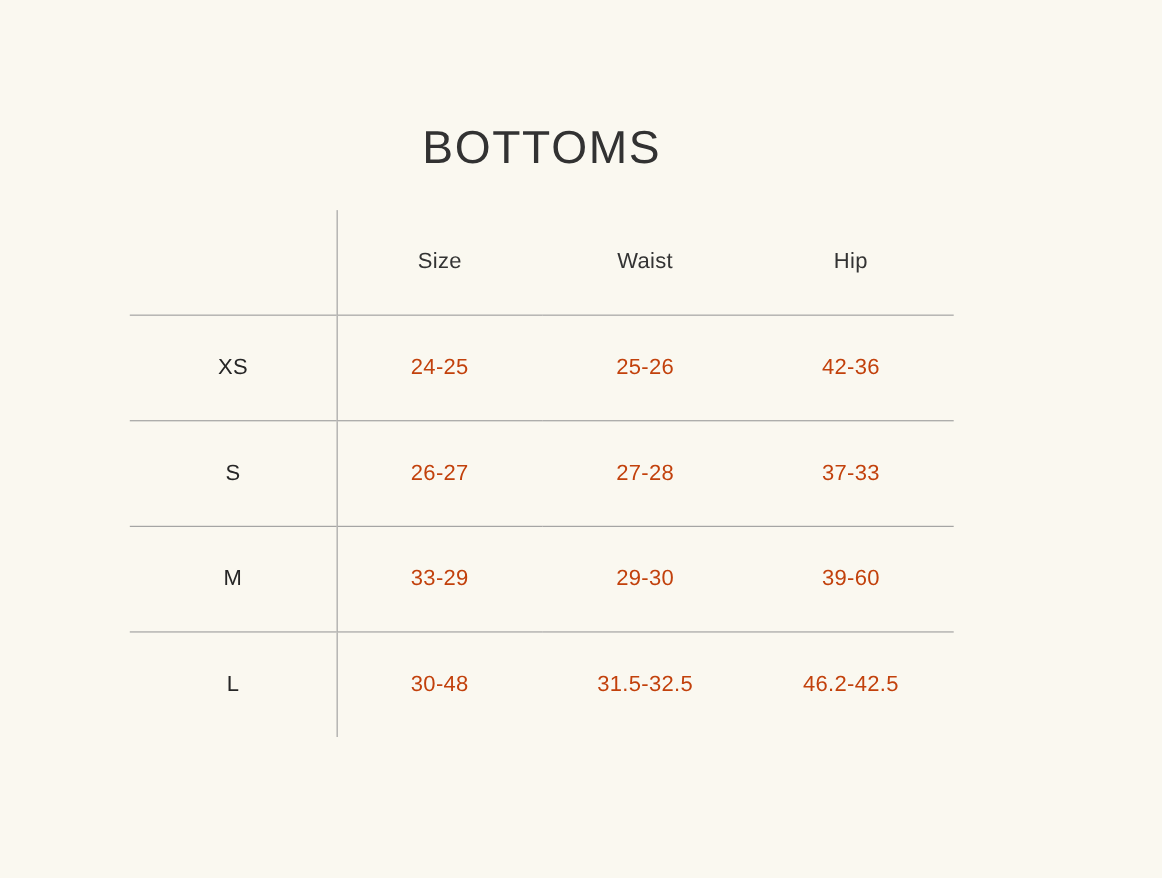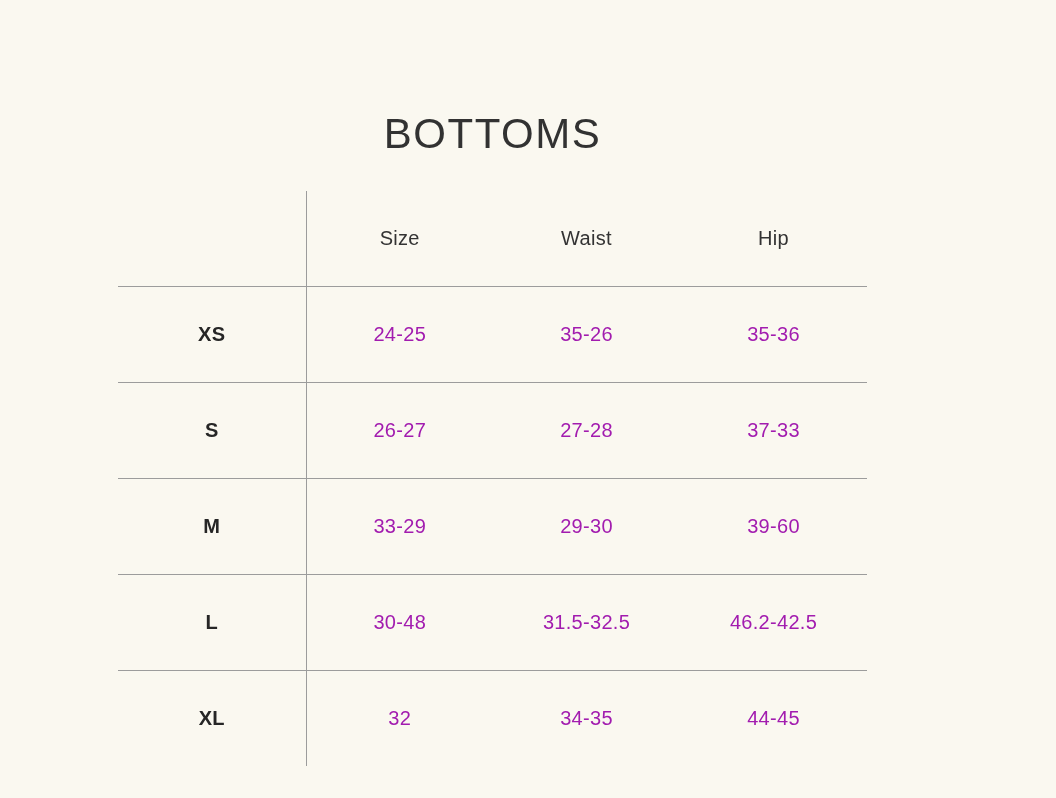--- a/index.html
+++ b/index.html
@@ -56,26 +56,26 @@
   
   table.size-chart thead tr,
   table.size-chart tbody tr:not(:last-child) {
     border-bottom: 1px solid #9C9C9C;
   }
   table.size-chart thead th {
     font-weight: 400;
     color: #333333;
   }
   table.size-chart tbody th.row-label {
-    font-weight: 700;
+    font-weight: 400;
     color: #262626;
   }
   table.size-chart tbody td {
     font-weight: 400;
-    color: #a21caf;
+    color: #c2410c;
   }
 </style>
 </head>
 <body>
 
 <div class="content">
 
   <h1 class="page-title">BOTTOMS</h1>
 
   <table class="size-chart">
@@ -90,43 +90,37 @@
         <th></th>
         <th>Size</th>
         <th>Waist</th>
         <th>Hip</th>
       </tr>
     </thead>
     <tbody>
       <tr>
         <th class="row-label">XS</th>
         <td>24-25</td>
-        <td>35-26</td>
-        <td>35-36</td>
+        <td>25-26</td>
+        <td>42-36</td>
       </tr>
       <tr>
         <th class="row-label">S</th>
         <td>26-27</td>
         <td>27-28</td>
         <td>37-33</td>
       </tr>
       <tr>
         <th class="row-label">M</th>
         <td>33-29</td>
         <td>29-30</td>
         <td>39-60</td>
       </tr>
       <tr>
         <th class="row-label">L</th>
         <td>30-48</td>
         <td>31.5-32.5</td>
         <td>46.2-42.5</td>
       </tr>
-      <tr>
-        <th class="row-label">XL</th>
-        <td>32</td>
-        <td>34-35</td>
-        <td>44-45</td>
-      </tr>
     </tbody>
   </table>
 
 </div>
 
 </body></html>

